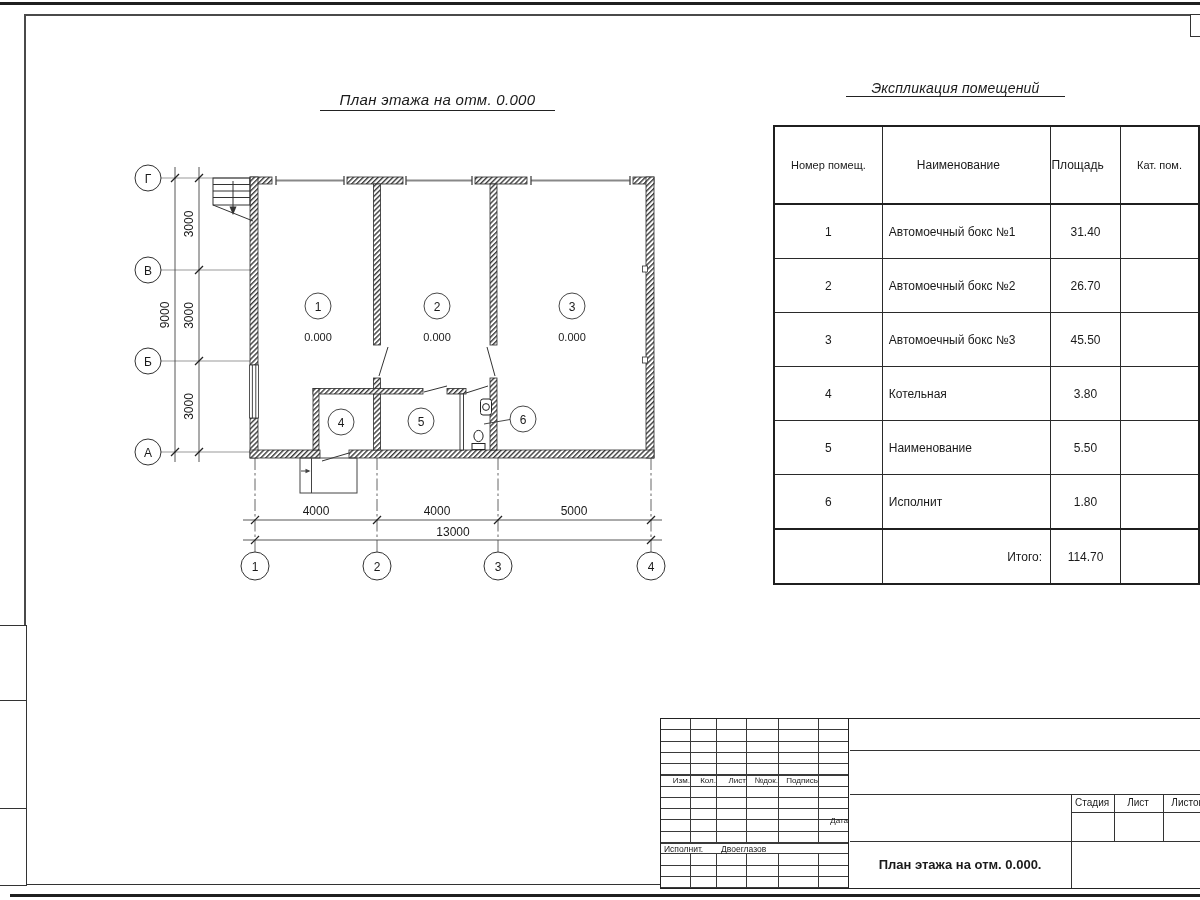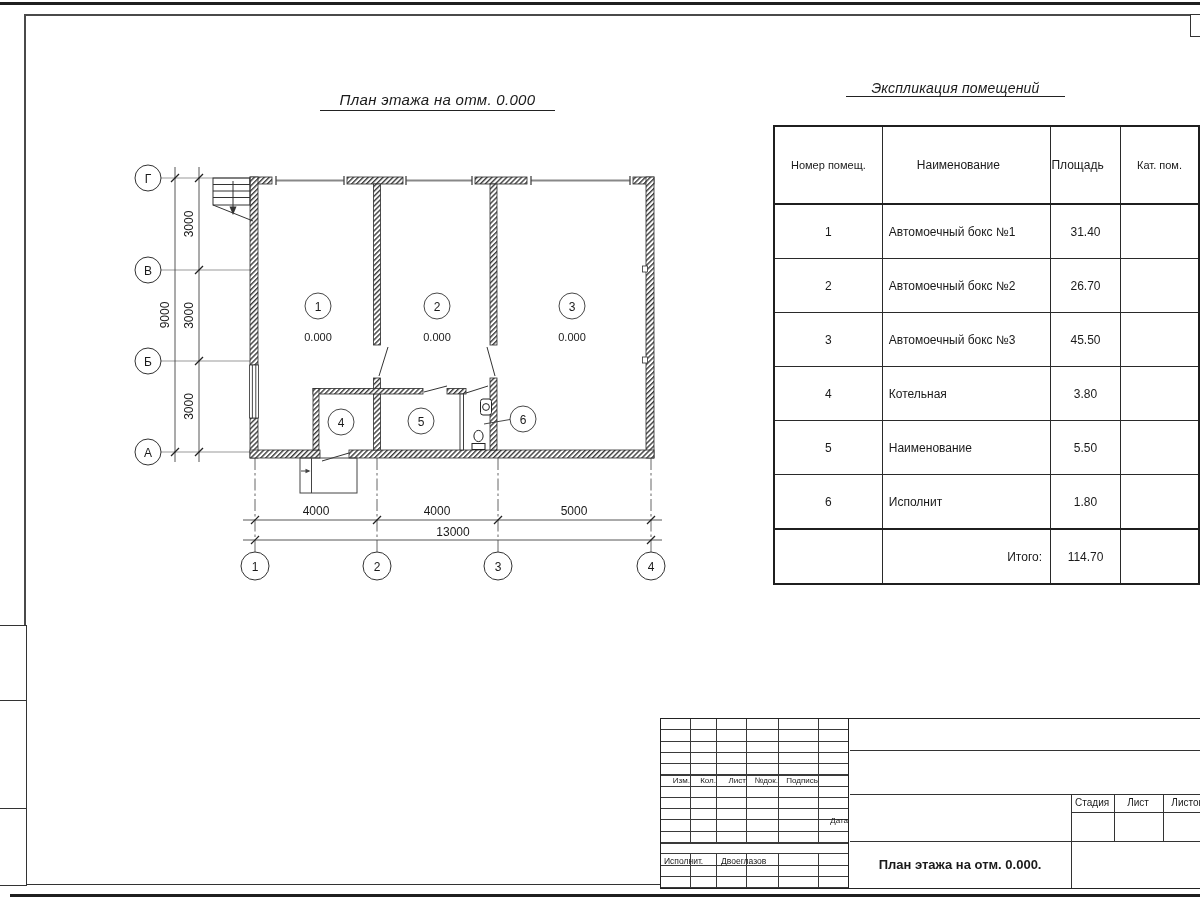--- a/index.html
+++ b/index.html
@@ -81,21 +81,21 @@
   }
   .tb-hdr-row span{
     display:block;height:100%;font-size:8px;line-height:10px;text-align:right;
     border-right:1px solid #3a3a3a;box-sizing:border-box;overflow:hidden;
   }
   .tb-exec-row{
     position:absolute;left:0;top:123.9px;width:187px;height:11.3px;background:#fff;
     border-top:1px solid #3a3a3a;border-bottom:1px solid #3a3a3a;box-sizing:border-box;
   }
   .tb-exec-row span{
-    position:absolute;top:12px;font-size:8.5px;line-height:10px;overflow:hidden;white-space:nowrap;
+    position:absolute;top:0;font-size:8.5px;line-height:10px;overflow:hidden;white-space:nowrap;
   }
   #tb-right{position:absolute;left:188.6px;top:0;width:363px;height:169px;}
   .tb-label{position:absolute;font-size:10px;text-align:center;line-height:17px;height:33px;overflow:hidden;}
   .tb-doc-title{
     position:absolute;left:0;top:122.7px;width:221px;height:46px;
     display:flex;align-items:center;justify-content:center;
     font-size:13px;font-weight:bold;white-space:nowrap;
   }
 
   svg text{font-family:"Liberation Sans",sans-serif;fill:#1a1a1a;}

